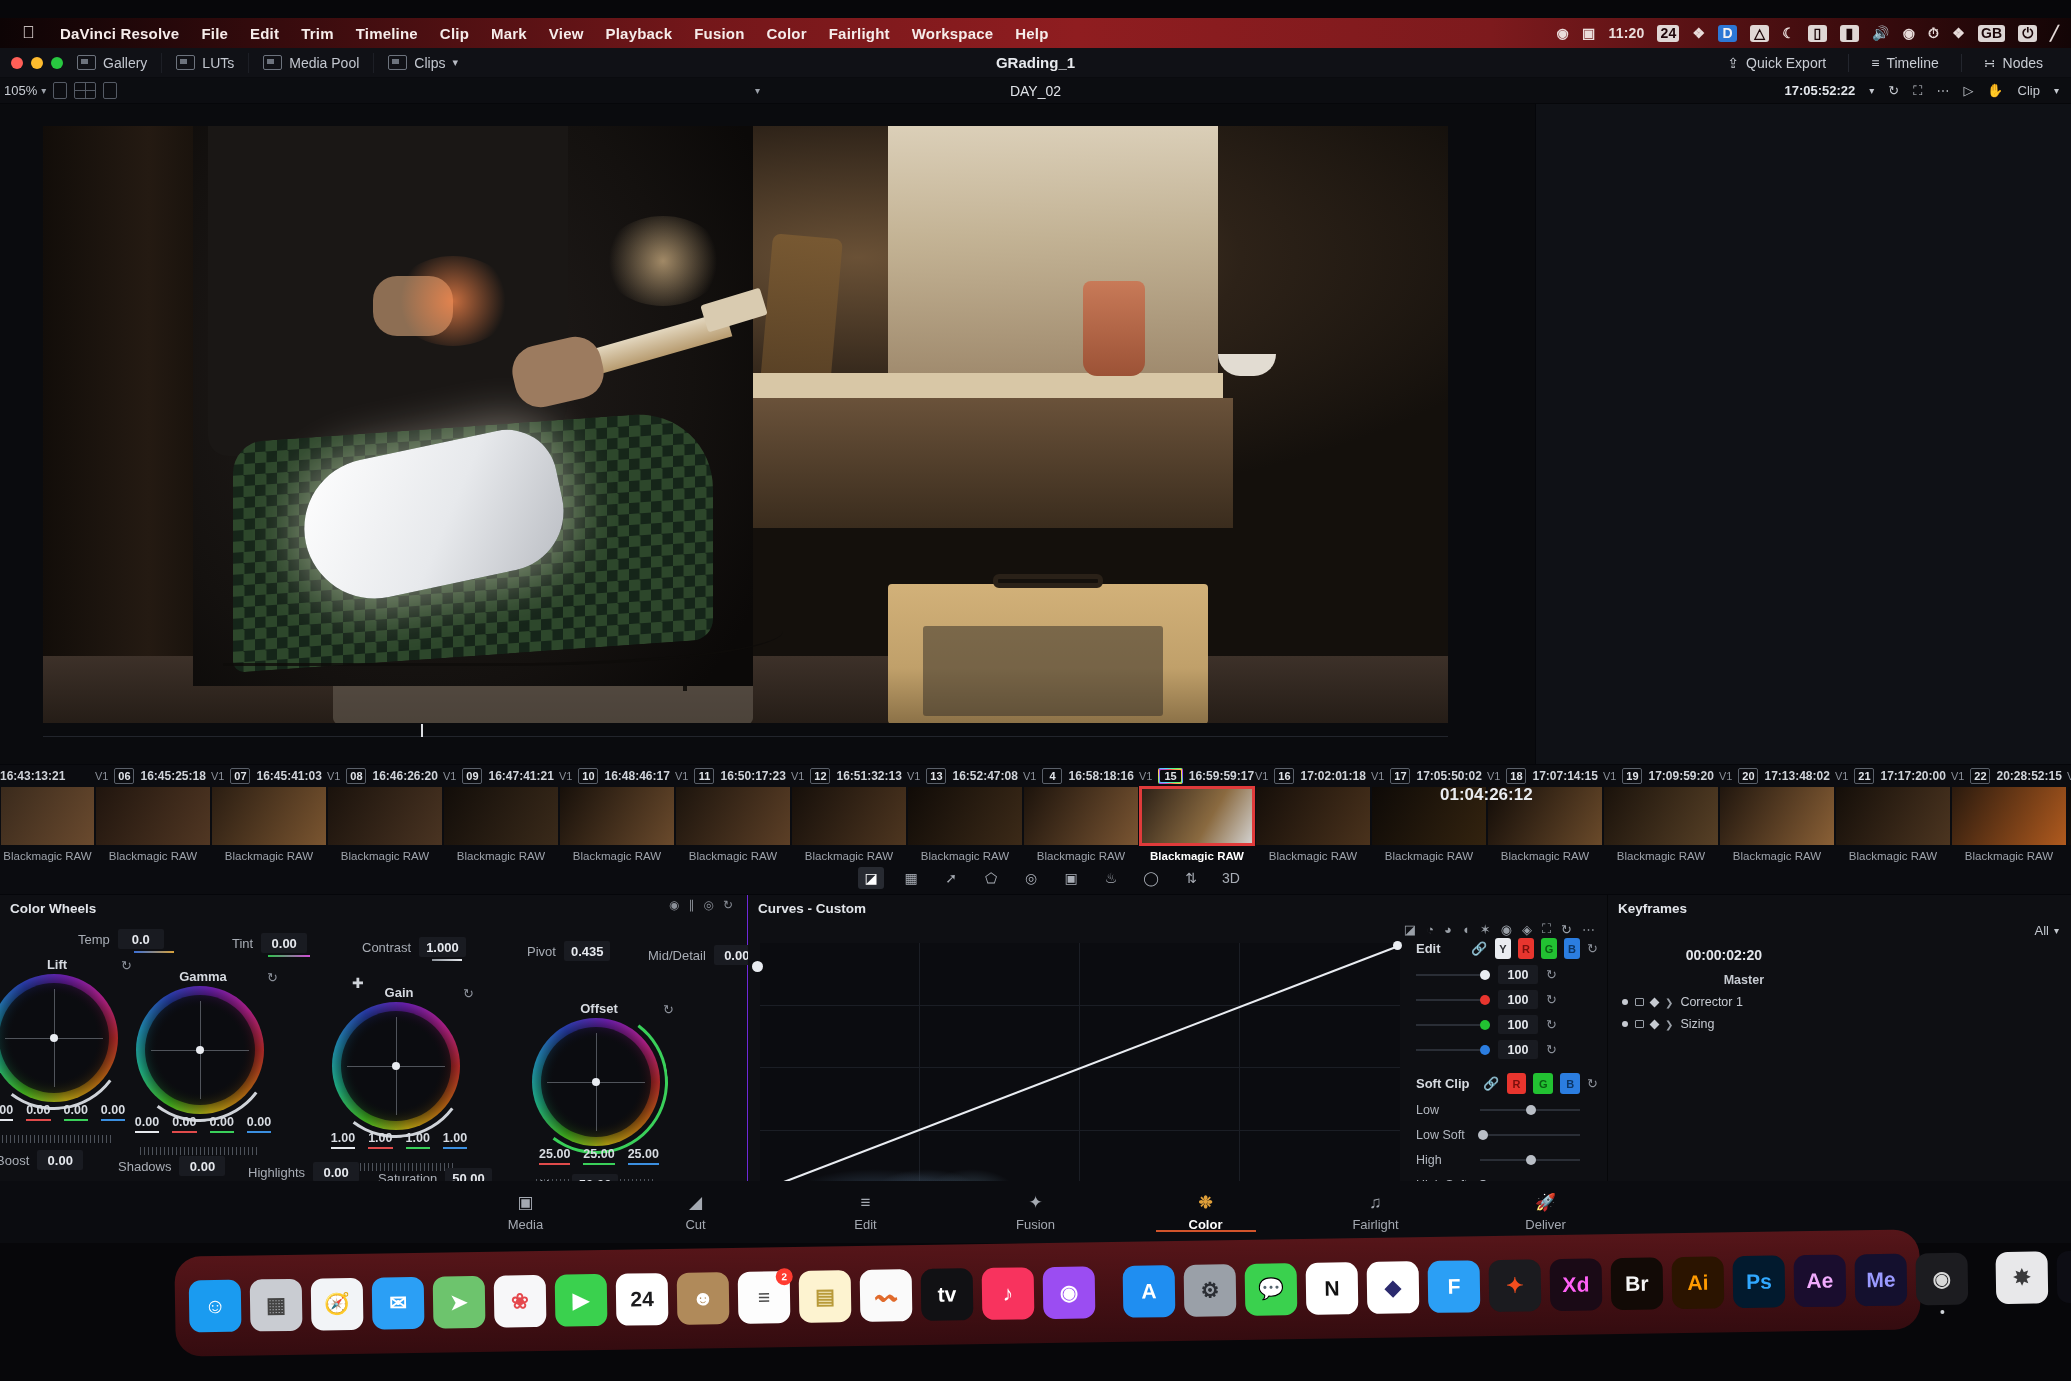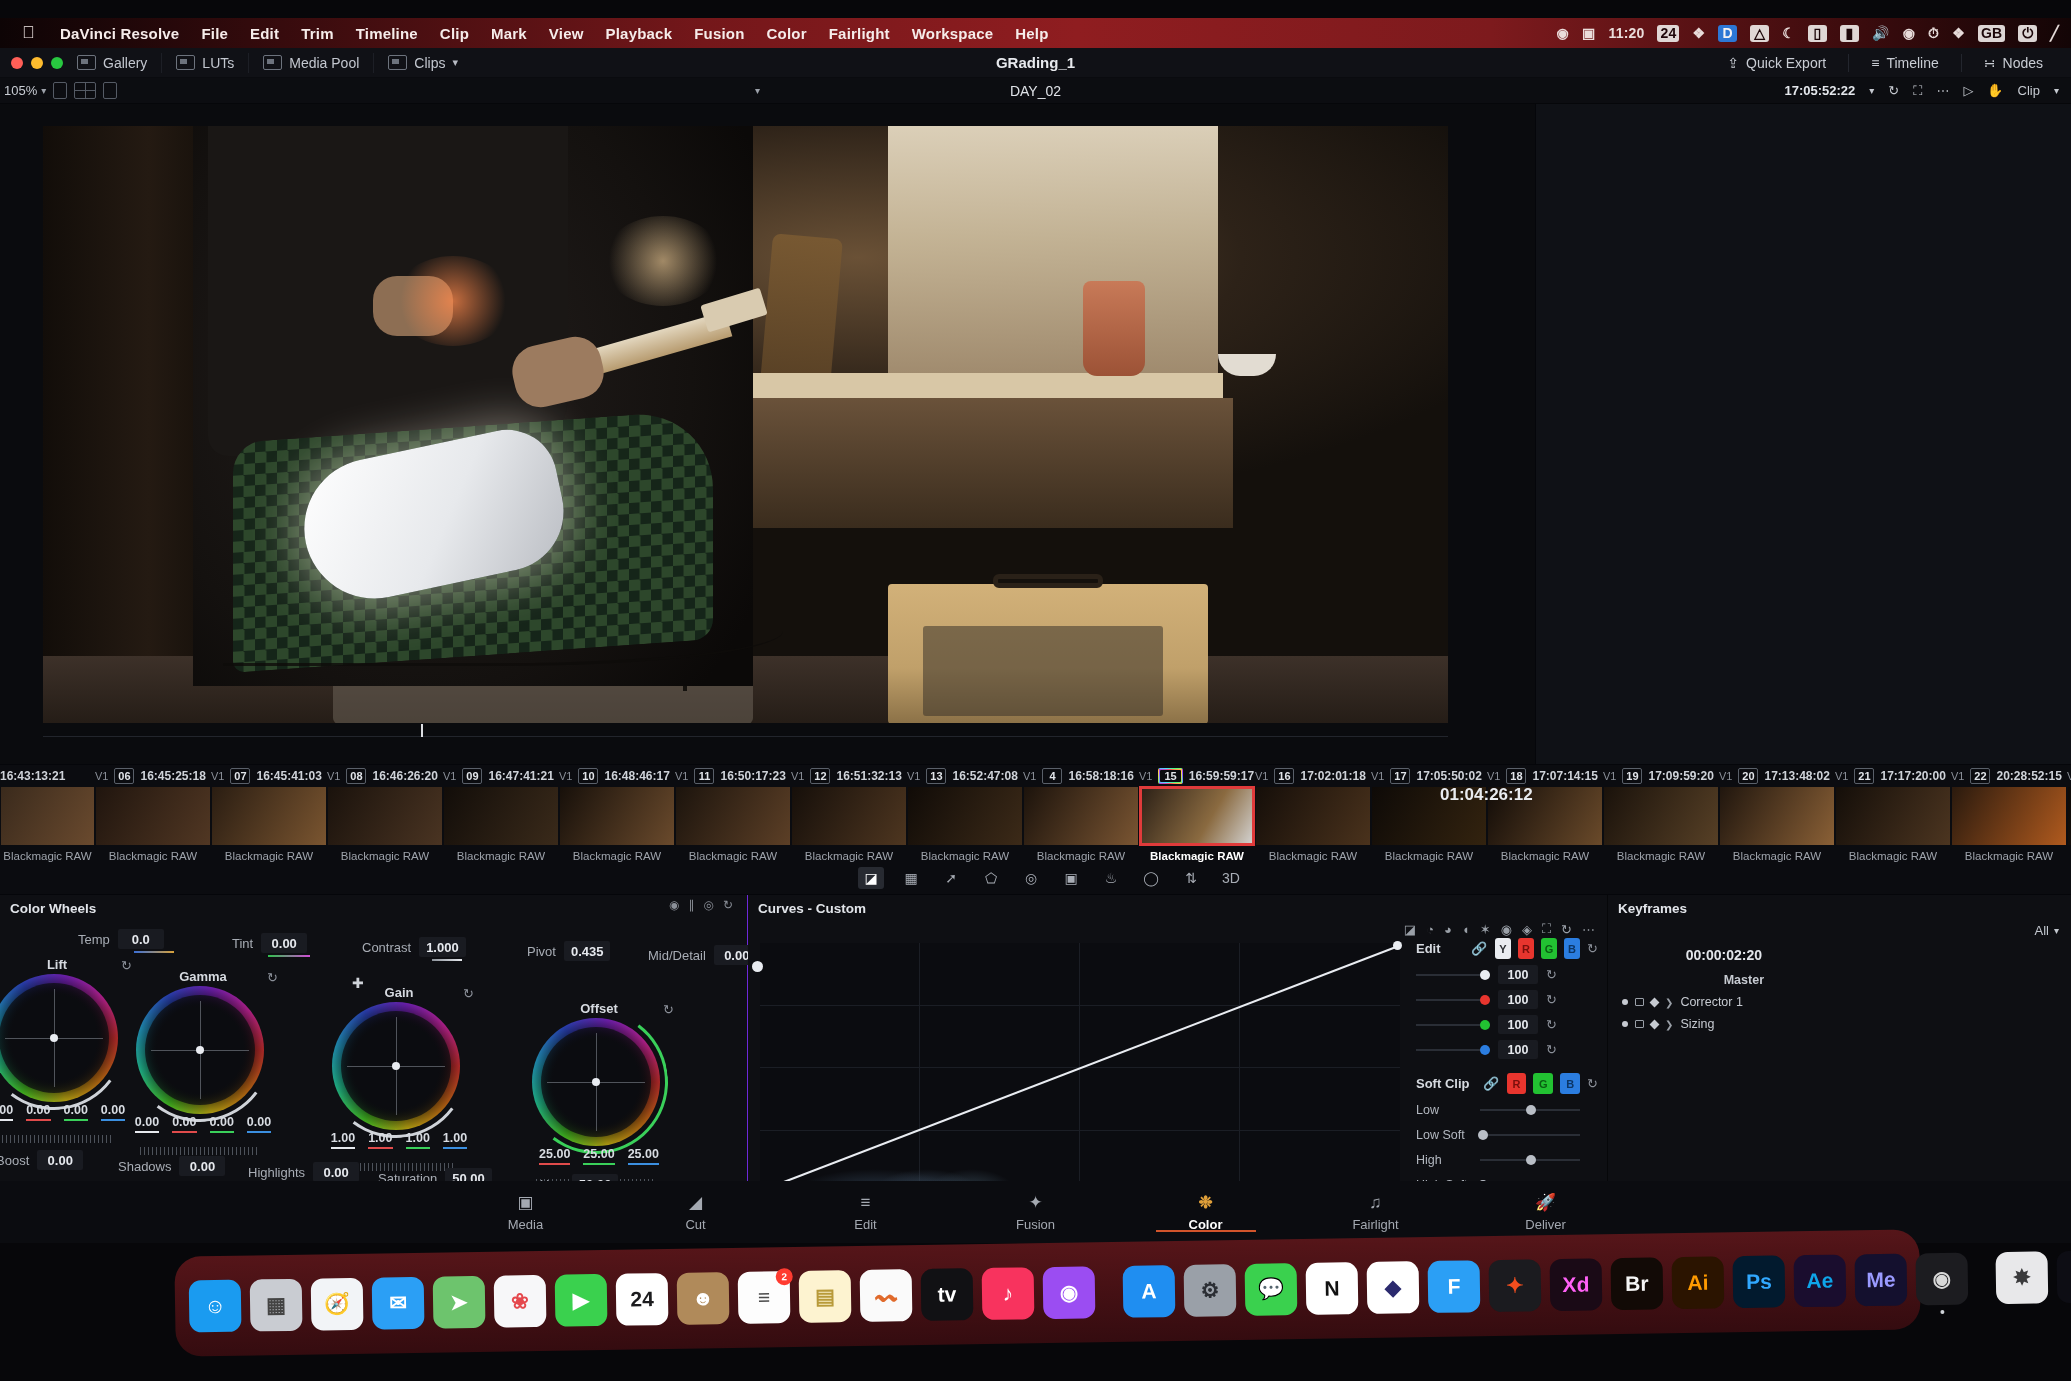--- a/index.html
+++ b/index.html
@@ -1018,21 +1018,21 @@
       <span class="app" style="background: rgb(154, 160, 168); color: rgb(43, 46, 52);">⚙</span>
       <span class="app" style="background: rgb(58, 209, 78); color: rgb(255, 255, 255);">💬</span>
       <span class="app" style="background: rgb(255, 255, 255); color: rgb(17, 17, 17);">N</span>
       <span class="app" style="background: rgb(255, 255, 255); color: rgb(43, 42, 110);">◆</span>
       <span class="app" style="background: rgb(43, 159, 245); color: rgb(255, 255, 255);">F</span>
       <span class="app" style="background: rgb(27, 27, 31); color: rgb(242, 78, 30);">✦</span>
       <span class="app" style="background: rgb(26, 10, 22); color: rgb(255, 97, 246);">Xd</span>
       <span class="app" style="background: rgb(18, 10, 6); color: rgb(245, 245, 245);">Br</span>
       <span class="app" style="background: rgb(43, 20, 0); color: rgb(255, 154, 0);">Ai</span>
       <span class="app" style="background: rgb(2, 26, 46); color: rgb(49, 168, 255);">Ps</span>
-      <span class="app" style="background: rgb(26, 13, 46); color: #0ea5e9;">Ae</span>
+      <span class="app" style="background: rgb(26, 13, 46); color: #f0abfc;">Ae</span>
       <span class="app" style="background: rgb(20, 16, 46); color: rgb(154, 154, 255);">Me</span>
       <span class="app" style="background: rgb(28, 28, 32); color: rgb(216, 216, 216);">◉<i class="dot"></i></span>
       <span class="sep"></span>
       <span class="app" style="background: rgb(232, 232, 234); color: rgb(58, 58, 60);">✸</span>
       <span class="app" style="background: rgb(13, 13, 20); color: rgb(255, 255, 255);">1</span>
     </div>
 
 </div>
 
 </body></html>

